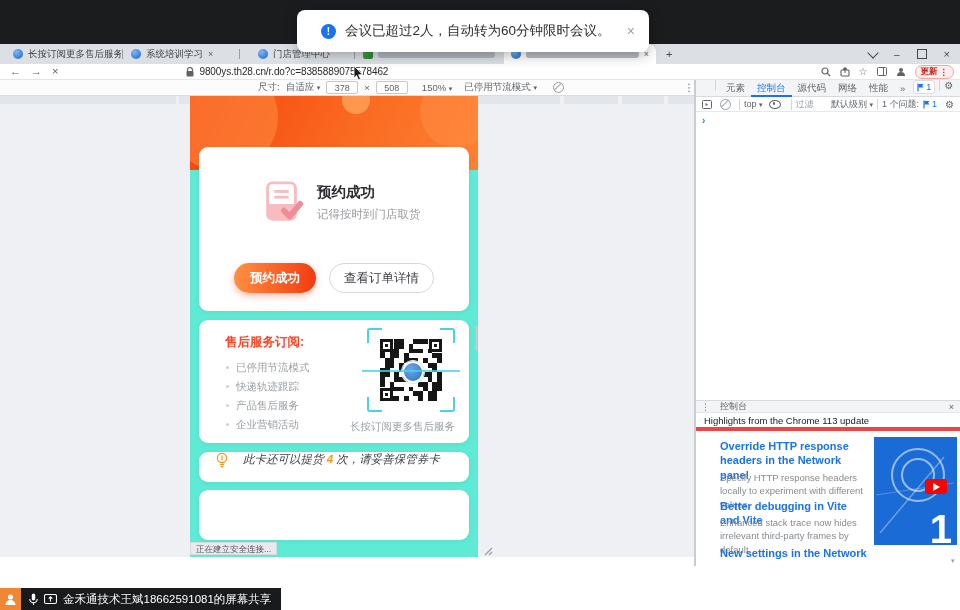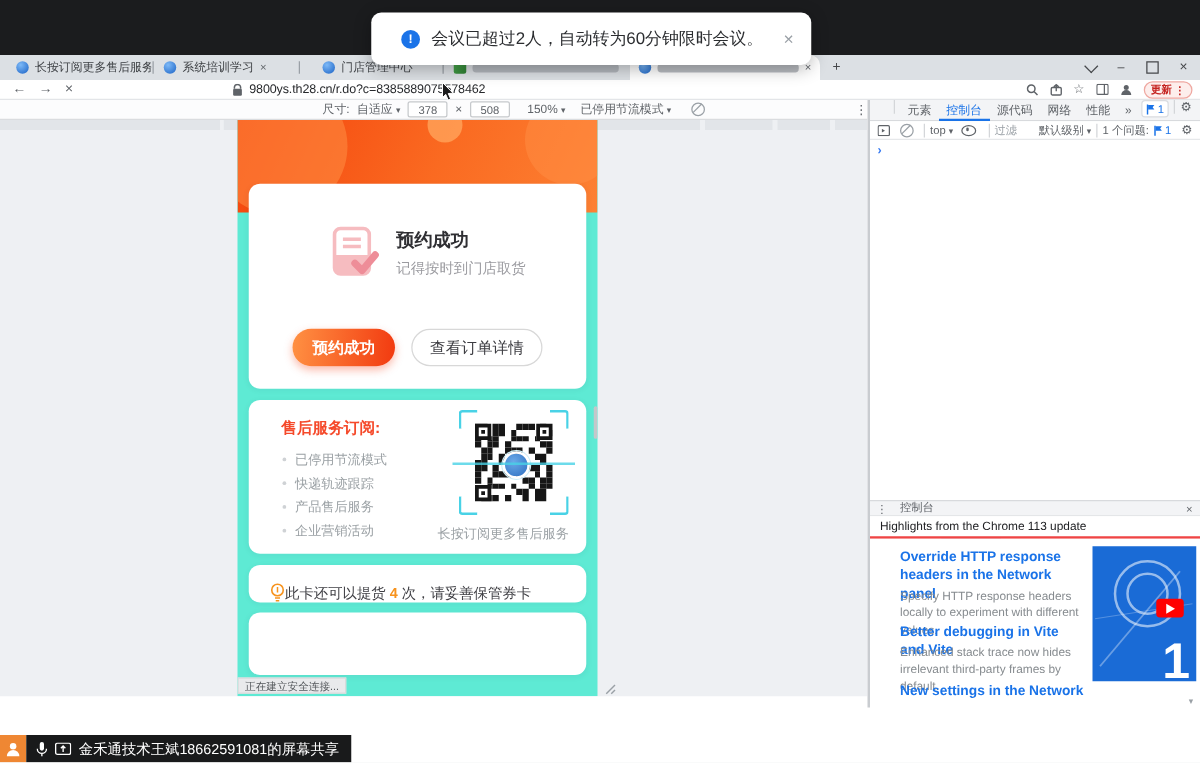--- a/index.html
+++ b/index.html
@@ -62,41 +62,41 @@
   .qc-tr{right:0;top:0;border-left:none;border-bottom:none;border-radius:0 3px 0 0;}
   .qc-bl{left:0;bottom:0;border-right:none;border-top:none;border-radius:0 0 0 3px;}
   .qc-br{right:0;bottom:0;border-left:none;border-top:none;border-radius:0 0 3px 0;}
   .qr-grid{position:absolute;left:13px;top:11px;width:62px;height:62px;display:grid;grid-template-columns:repeat(13,1fr);grid-auto-rows:1fr;background:#fff;}
   .qr-grid div.on{background:#161616;}
   .qfinder{position:absolute;width:13px;height:13px;border:3px solid #161616;background:#fff;box-sizing:border-box;}
   .qfinder::after{content:"";position:absolute;left:2px;top:2px;width:3px;height:3px;background:#161616;}
   .qlogo{position:absolute;left:35px;top:33px;width:18px;height:18px;border-radius:50%;background:radial-gradient(circle at 38% 35%,#6aa9e8,#2d6fc0);border:2px solid #fff;box-shadow:0 0 0 1px #cfeef6;}
   .scanline{position:absolute;left:-5px;right:-5px;top:42px;height:1.6px;background:rgba(73,210,230,.8);}
   .qrcap{position:absolute;right:14px;top:100px;font-size:10.5px;color:#9aa0a4;}
-  .tiprow{display:flex;align-items:flex-end;gap:0;height:30px;padding-left:17px;font-size:11.5px;color:#3f3f44;}
+  .tiprow{display:flex;align-items:flex-start;gap:15px;height:30px;padding-left:17px;font-size:11.5px;color:#3f3f44;font-style:italic;}
   .tipnum{color:#f7931e;font-weight:bold;}
   .statustip{position:absolute;left:0;top:446px;height:13px;background:#e9eaec;border:1px solid #d9dadc;box-sizing:border-box;font-size:8.5px;color:#55585c;padding:1px 5px;white-space:nowrap;}
   .pagescroll{position:absolute;left:285px;top:229px;width:3px;height:26px;background:#c4c7ca;border-radius:2px;}
   
   .devtools{left:694px;top:80px;width:266px;height:486px;background:#fff;border-left:2px solid #c9ccd0;box-sizing:border-box;overflow:hidden;}
   .dtrow1{position:absolute;left:0;top:0;width:264px;height:17px;background:#f3f4f6;border-bottom:1px solid #d8dadd;display:flex;align-items:flex-start;font-size:9.5px;color:#5f6368;box-sizing:border-box;}
   .dttab{padding:0 6px;height:17px;display:flex;align-items:center;white-space:nowrap;}
   .dttab.sel{color:#1a73e8;box-shadow:inset 0 -2px 0 #1a73e8;}
   .vdiv{width:1px;height:11px;background:#d4d6d9;margin:0 4px;flex:none;}
   .flagbadge{display:flex;align-items:center;gap:2px;border:1px solid #dadce0;border-radius:3px;height:12px;padding:0 3px;background:#fff;color:#1a73e8;font-size:9px;}
   .dtrow2{position:absolute;left:0;top:17px;width:264px;height:15px;background:#fff;border-bottom:1px solid #e6e8ea;display:flex;align-items:center;font-size:9px;color:#5f6368;box-sizing:border-box;}
   .filterph{color:#9aa0a6;}
   .eye{width:10px;height:7px;border:1.2px solid #5f6368;border-radius:50%;position:relative;display:inline-block;}
   .eye::after{content:"";position:absolute;left:3px;top:1.6px;width:2.6px;height:2.6px;border-radius:50%;background:#5f6368;}
   .consolebody{position:absolute;left:0;top:32px;width:264px;height:288px;background:#fff;}
   .prompt{position:absolute;left:6px;top:3px;color:#367af2;font-size:10px;font-weight:bold;}
   .drawertabs{position:absolute;left:0;top:320px;width:264px;height:13px;background:#f3f4f6;border-top:1px solid #d8dadd;border-bottom:1px solid #e4e6e8;display:flex;align-items:center;font-size:9px;color:#5f6368;box-sizing:border-box;}
   .drtab{padding:0 6px;height:13px;display:flex;align-items:center;gap:4px;}
   .drtab.sel{color:#202124;box-shadow:inset 0 -2px 0 #1a73e8;margin-top:35px;}
-  .wnheader{position:absolute;left:0;top:333px;width:264px;height:18px;background:#fff;border-bottom:2px solid #ef4444;display:flex;align-items:center;padding-left:8px;font-size:9.5px;color:#202124;box-sizing:border-box;}
+  .wnheader{position:absolute;left:0;top:333px;width:264px;height:18px;background:#fff;border-bottom:4px solid #ef4444;display:flex;align-items:center;padding-left:8px;font-size:9.5px;color:#202124;box-sizing:border-box;}
   .wnbody{position:absolute;left:0;top:351px;width:264px;height:135px;background:#fff;}
   .wnlink{position:absolute;left:24px;width:148px;font-size:11px;font-weight:bold;color:#1a73e8;line-height:1.3;}
   .wndesc{position:absolute;left:24px;width:150px;font-size:9.5px;color:#868b8f;line-height:1.4;}
   .wnthumb{position:absolute;left:178px;top:6px;width:83px;height:108px;background:#1a6bd6;overflow:hidden;}
   .playbtn{position:absolute;right:10px;top:42px;width:22px;height:15px;background:#f00;border-radius:3px;}
   .playbtn::after{content:"";position:absolute;left:8px;top:4px;border-left:7px solid #fff;border-top:4px solid transparent;border-bottom:4px solid transparent;}
   .bignum{position:absolute;right:5px;bottom:-4px;font-size:40px;font-weight:bold;color:#fff;line-height:1;}
   
   .toast{left:297px;top:10px;width:352px;height:42px;background:#fff;border-radius:8px;box-shadow:0 3px 14px rgba(0,0,0,.3);display:flex;align-items:center;z-index:50;}
   .infoicon{width:15px;height:15px;border-radius:50%;background:#1a73e8;color:#fff;font-size:10px;font-weight:bold;text-align:center;line-height:15px;margin:0 9px 0 24px;flex:none;}

